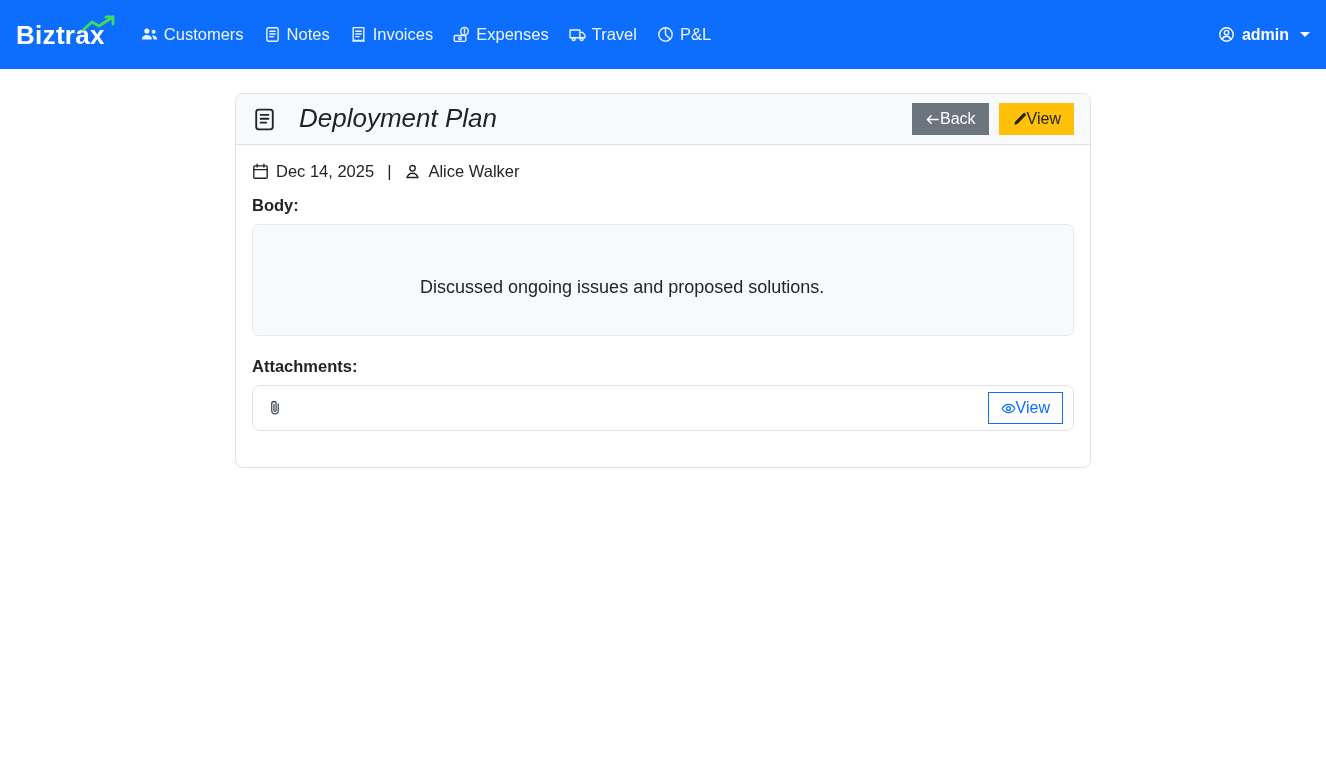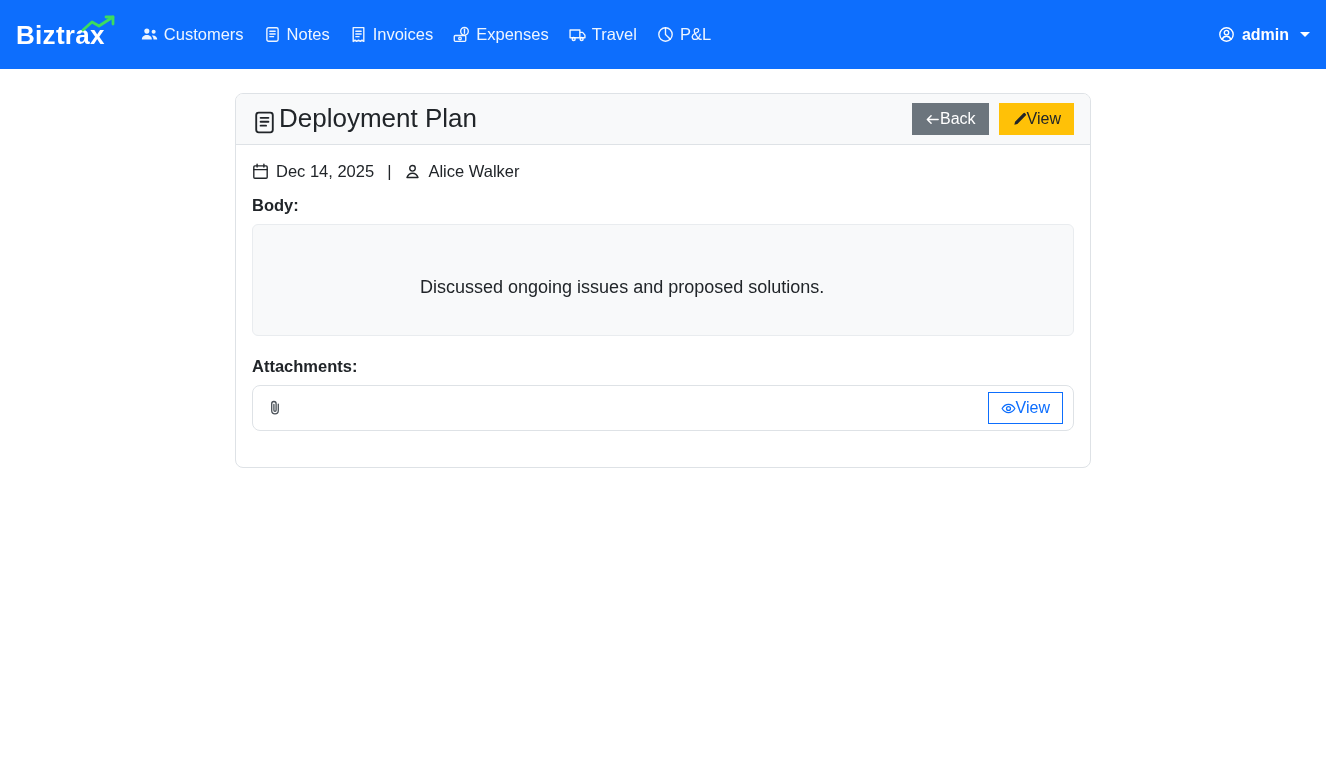--- a/index.html
+++ b/index.html
@@ -39,21 +39,21 @@
 
   
   .card {
     width: 856px; margin: 24px auto; background: #fff;
     border: 1px solid #dee2e6; border-radius: 8px; overflow: hidden;
   }
   .card-header {
     display: flex; align-items: center; justify-content: space-between;
     background: #f8f9fa; border-bottom: 1px solid #dee2e6; padding: 9px 16px;
   }
-  .title-wrap { display: flex; align-items: flex-end; gap: 2px; }
+  .title-wrap { display: flex; align-items: center; gap: 22px; font-style: italic; }
   .title-wrap svg { width: 25px; height: 25px; color: #212529; }
   .title { font-size: 26px; font-weight: 500; margin: 0; line-height: 1.2; }
   .header-actions { display: flex; gap: 10px; }
 
   .btn {
     display: inline-flex; align-items: center; gap: 0;
     border-radius: 0; font-size: 16px; line-height: 22px;
     padding: 4px 12px; border: 1px solid transparent;
     cursor: pointer; font-family: inherit;
   }

